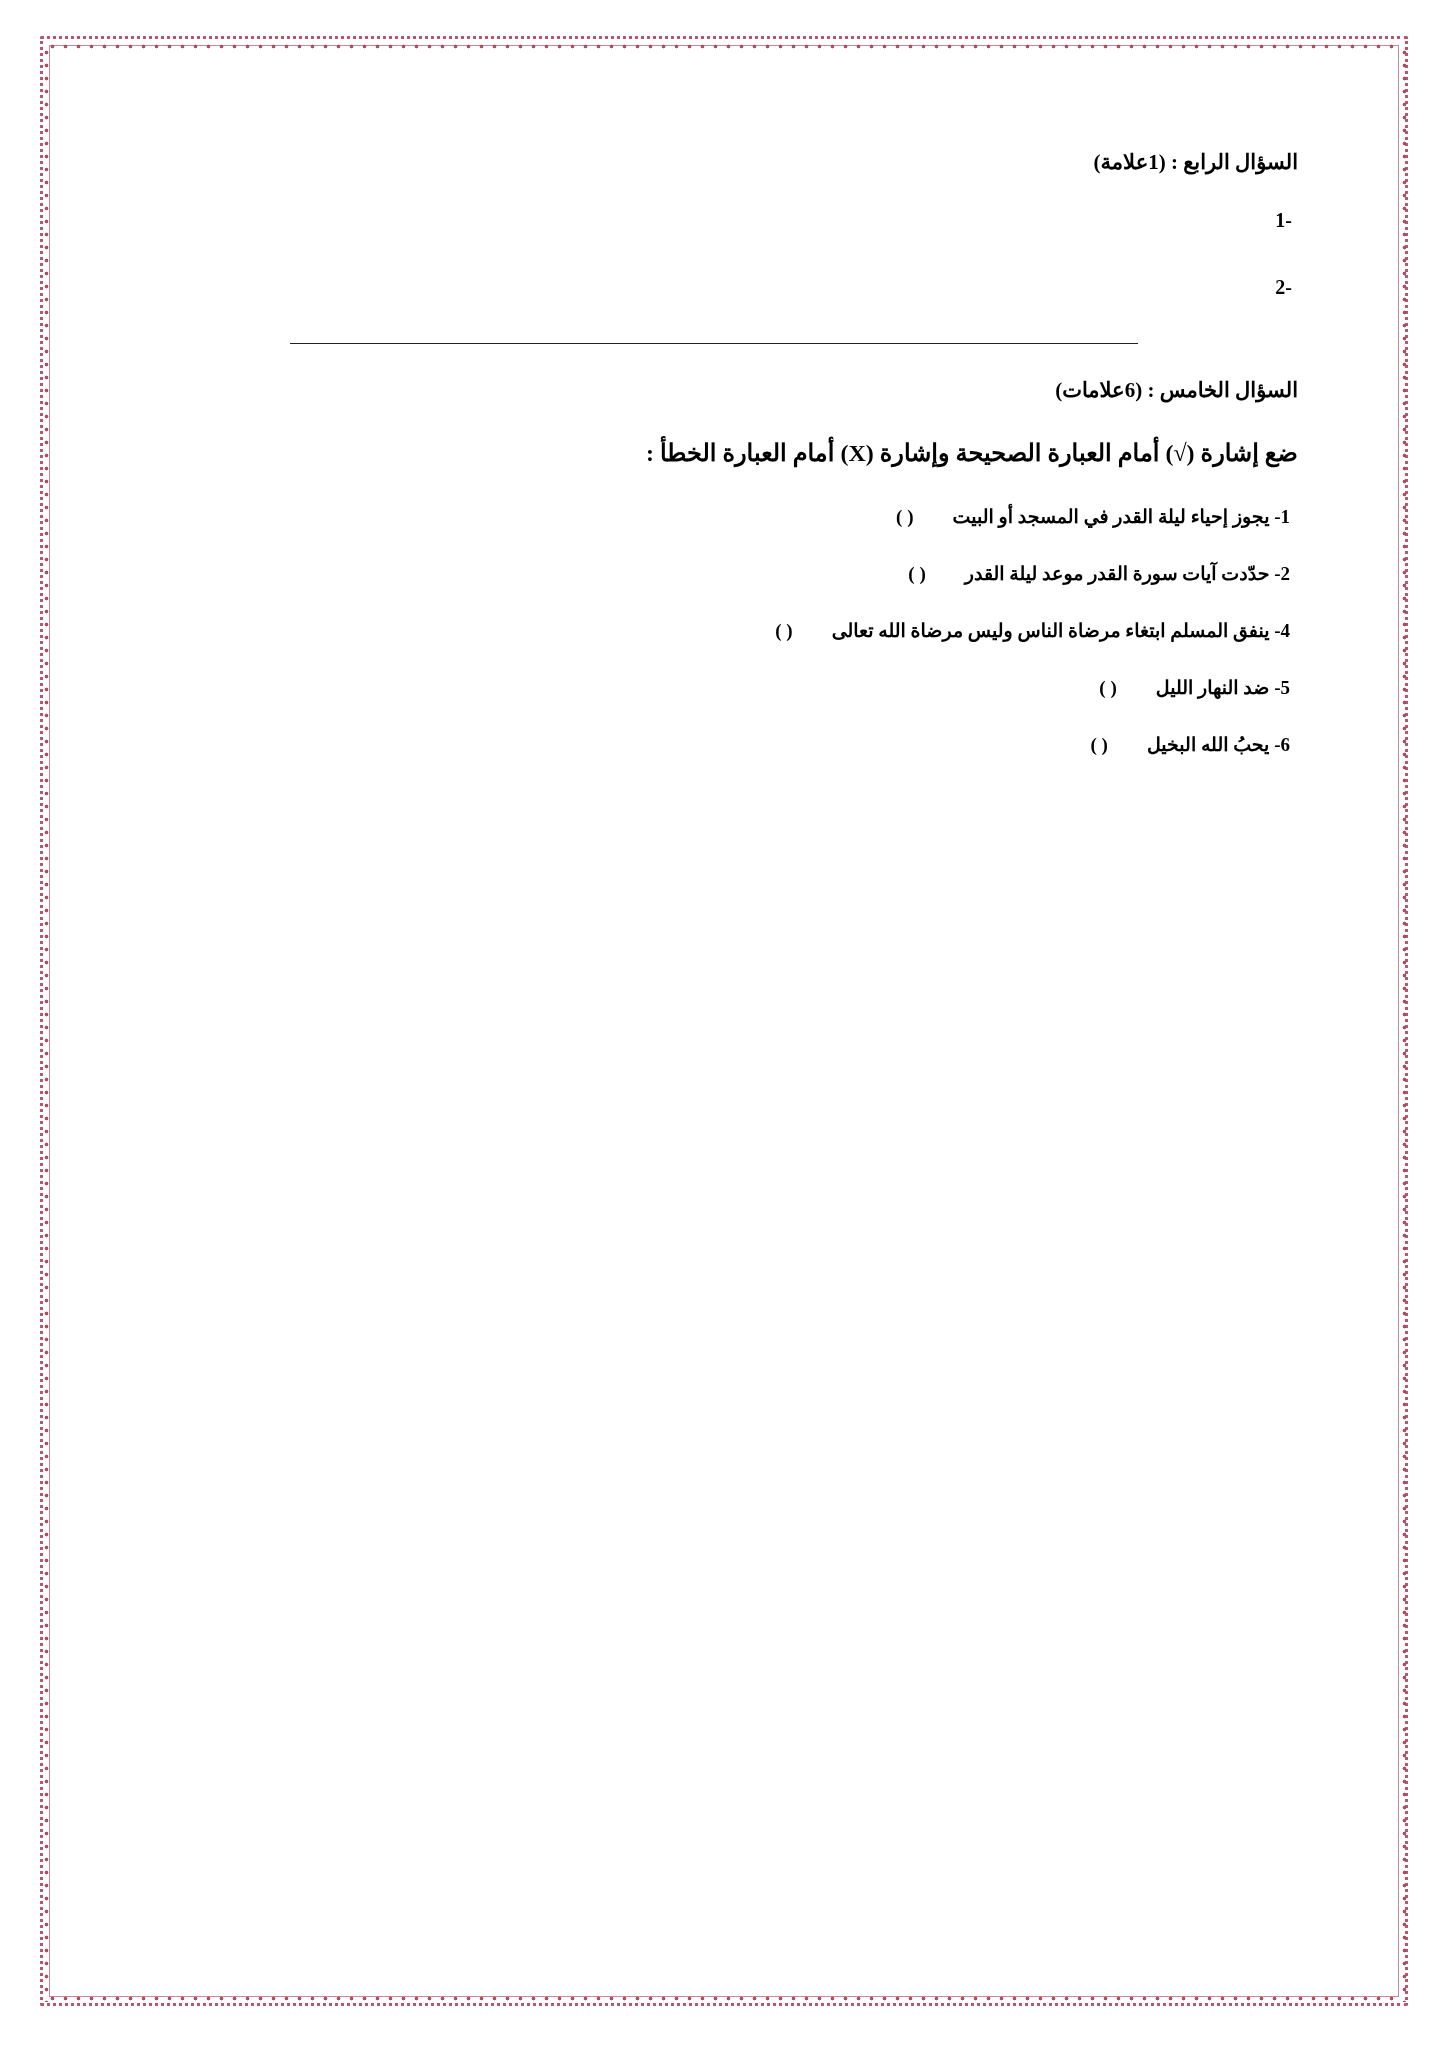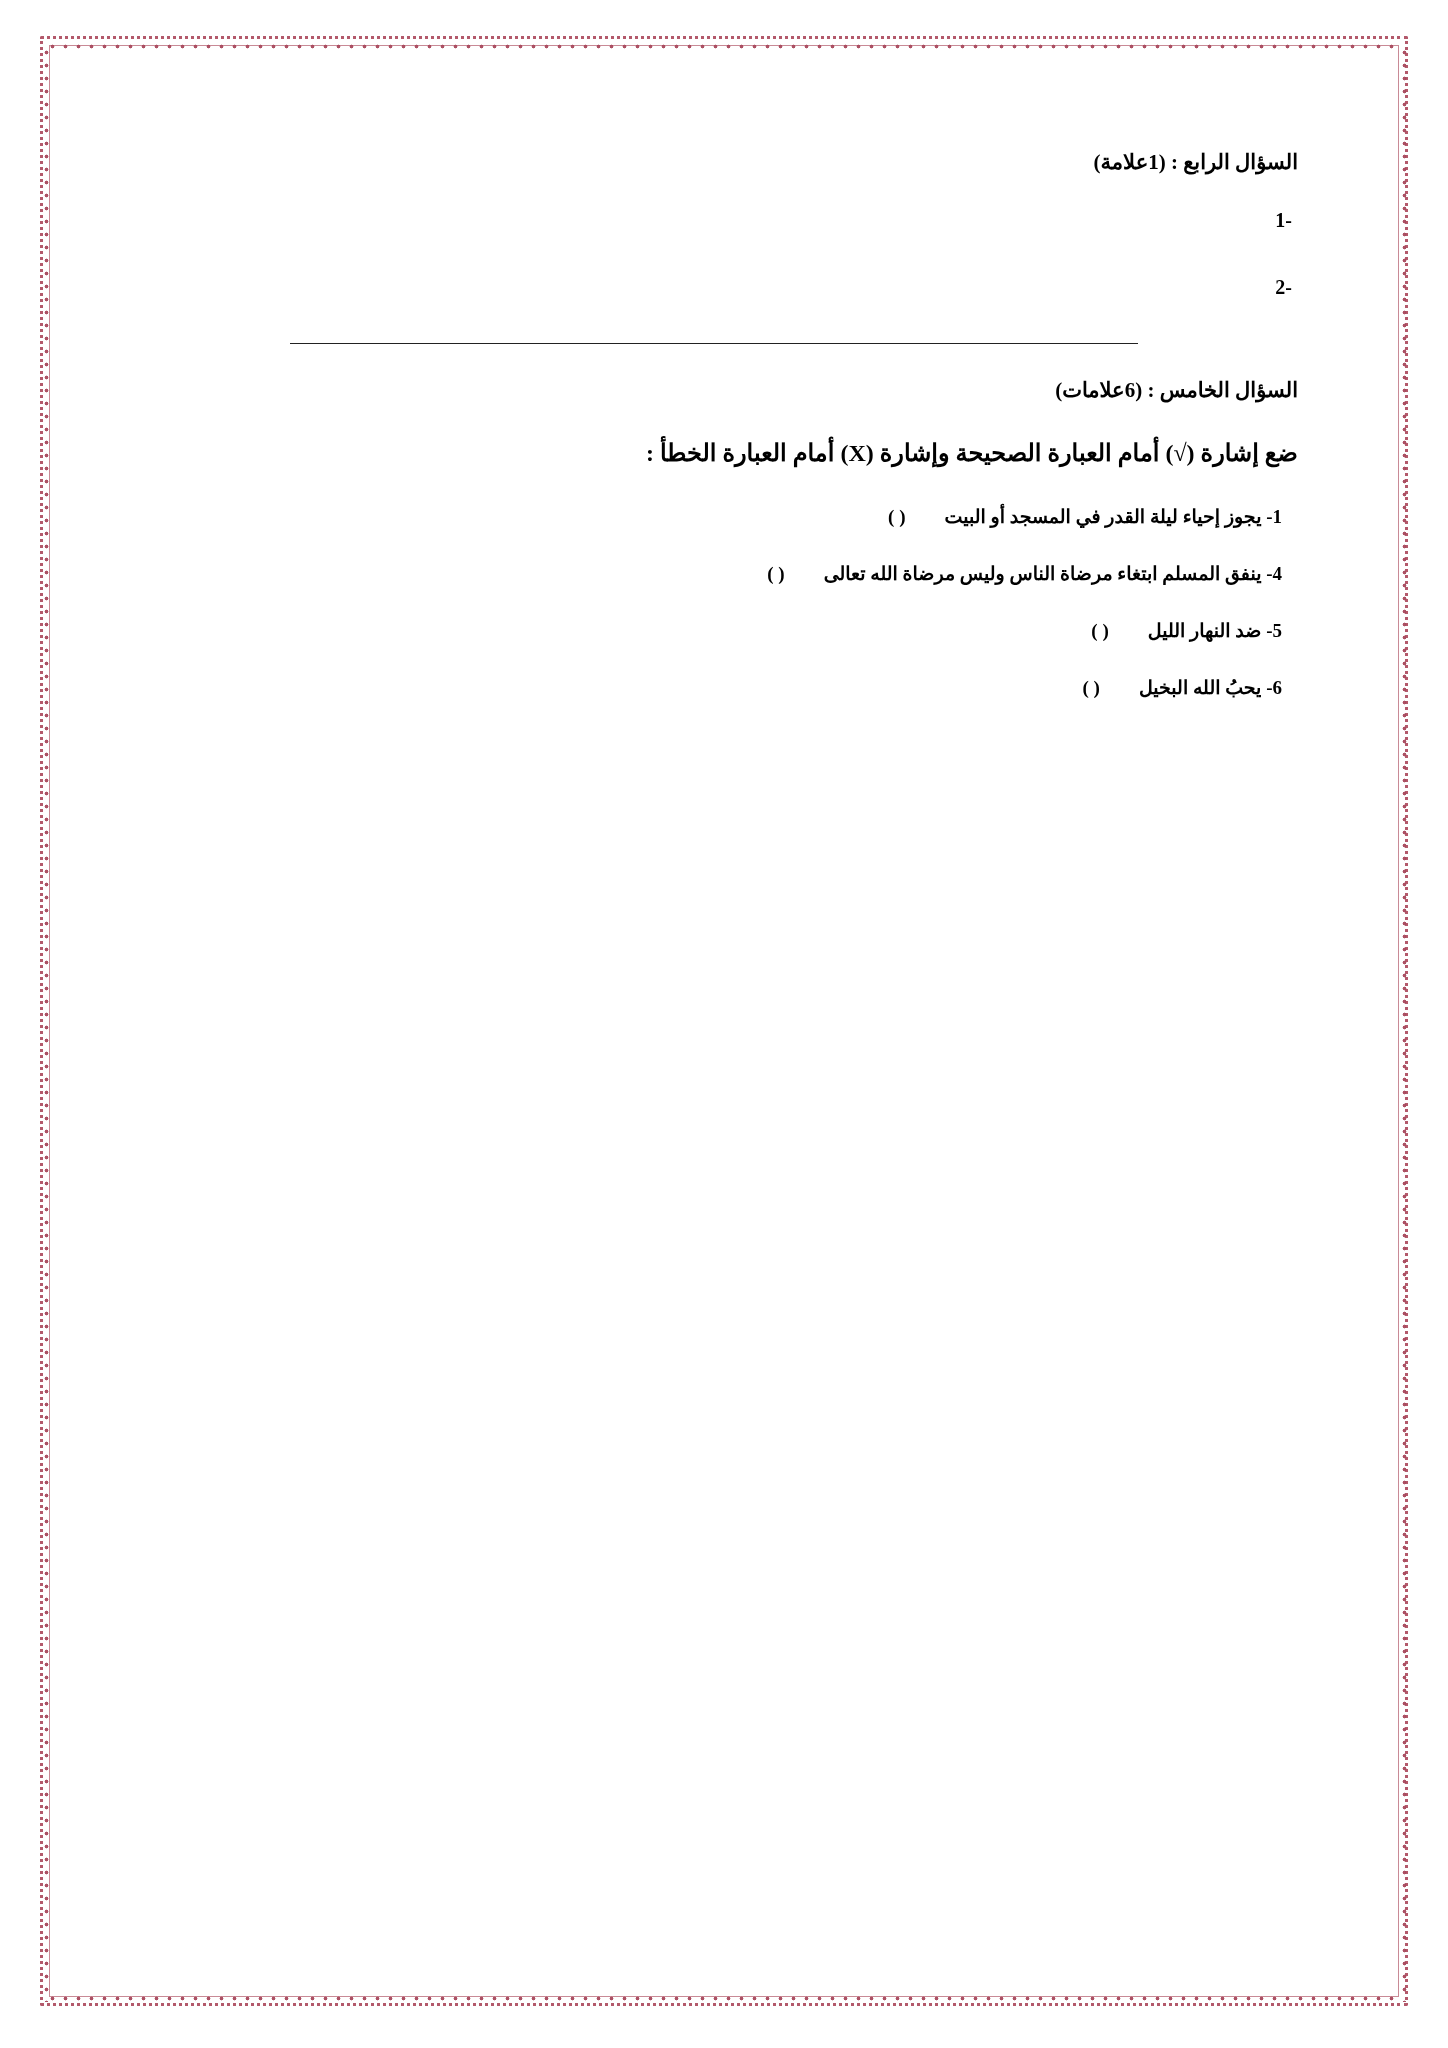--- a/index.html
+++ b/index.html
@@ -115,21 +115,21 @@
     margin: 0 0 36px 0;
   }
 
   .q5-instruction {
     font-weight: bold;
     font-size: 24px;
     margin: 0 0 38px 0;
   }
 
   .tf-list {
-    margin: 16px;
+    margin: 8px;
     padding: 0;
     list-style: none;
   }
   .tf-item {
     font-weight: bold;
     font-size: 19px;
     margin: 0 0 34px 0;
     white-space: nowrap;
   }
   .tf-item .paren {
@@ -170,20 +170,24 @@
 
     <div>
       <p class="q5-heading">السؤال الخامس : (6علامات)</p>
       <p class="q5-instruction">ضع إشارة (√) أمام العبارة الصحيحة وإشارة (X) أمام العبارة الخطأ :</p>
 
       <ul class="tf-list">
         <li class="tf-item indent-1">
           <span>1- يجوز إحياء ليلة القدر في المسجد أو البيت</span>
           <span class="paren">(          )</span>
         </li>
+        <li class="tf-item indent-2">
+          <span>2- حدّدت آيات سورة القدر موعد ليلة القدر</span>
+          <span class="paren">(          )</span>
+        </li>
         <li class="tf-item indent-0">
           <span>4- ينفق المسلم ابتغاء مرضاة الناس وليس مرضاة الله تعالى</span>
           <span class="paren">(          )</span>
         </li>
         <li class="tf-item indent-4">
           <span>5- ضد النهار الليل</span>
           <span class="paren">(          )</span>
         </li>
         <li class="tf-item indent-4">
           <span>6- يحبُ الله البخيل</span>

